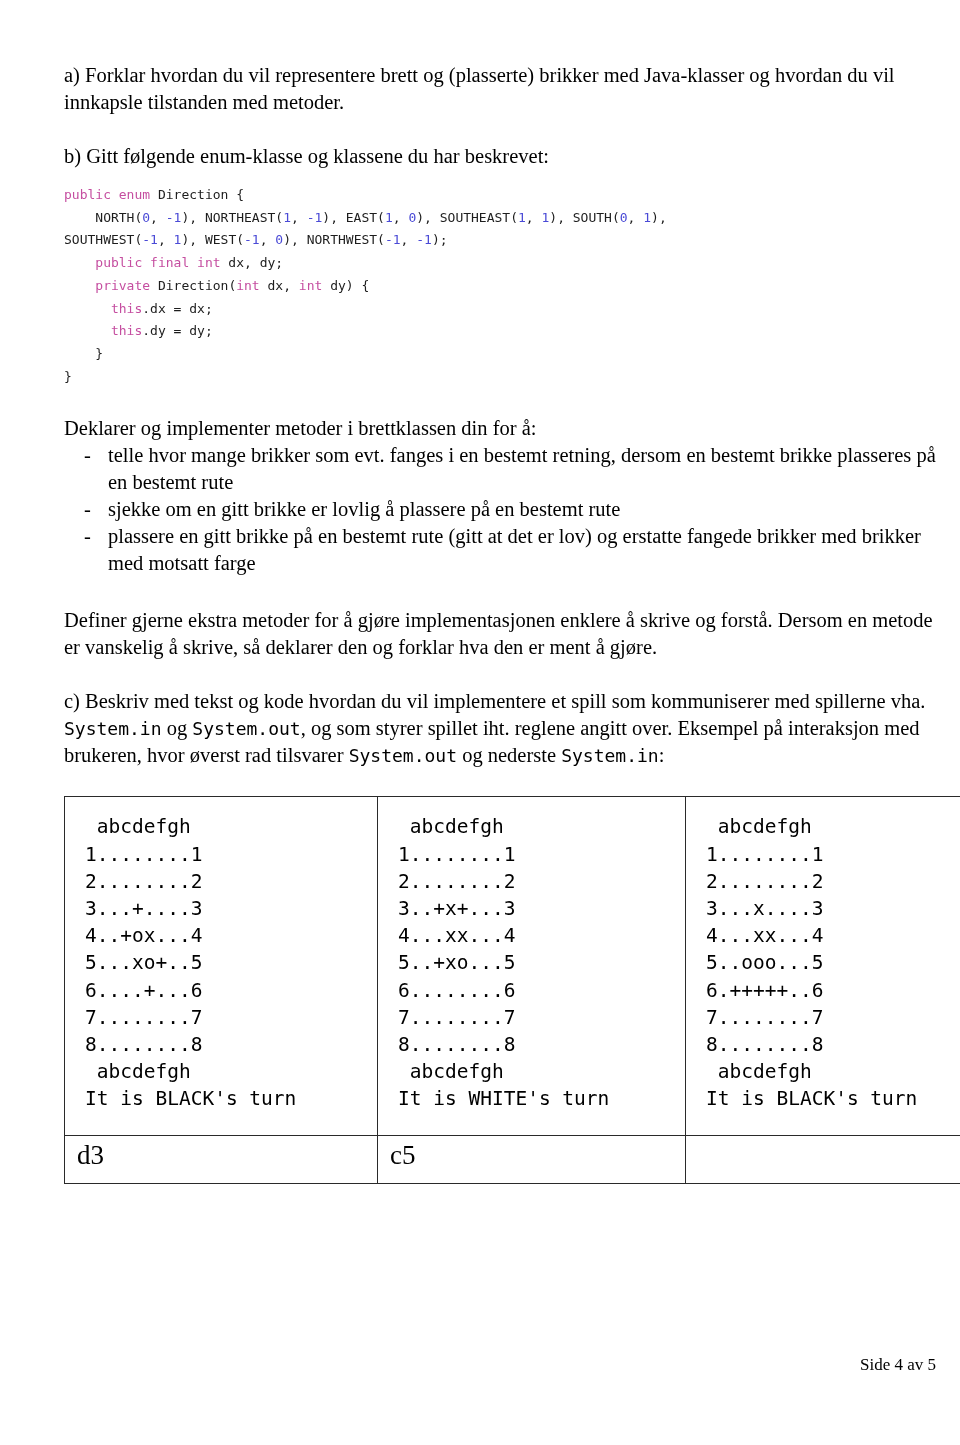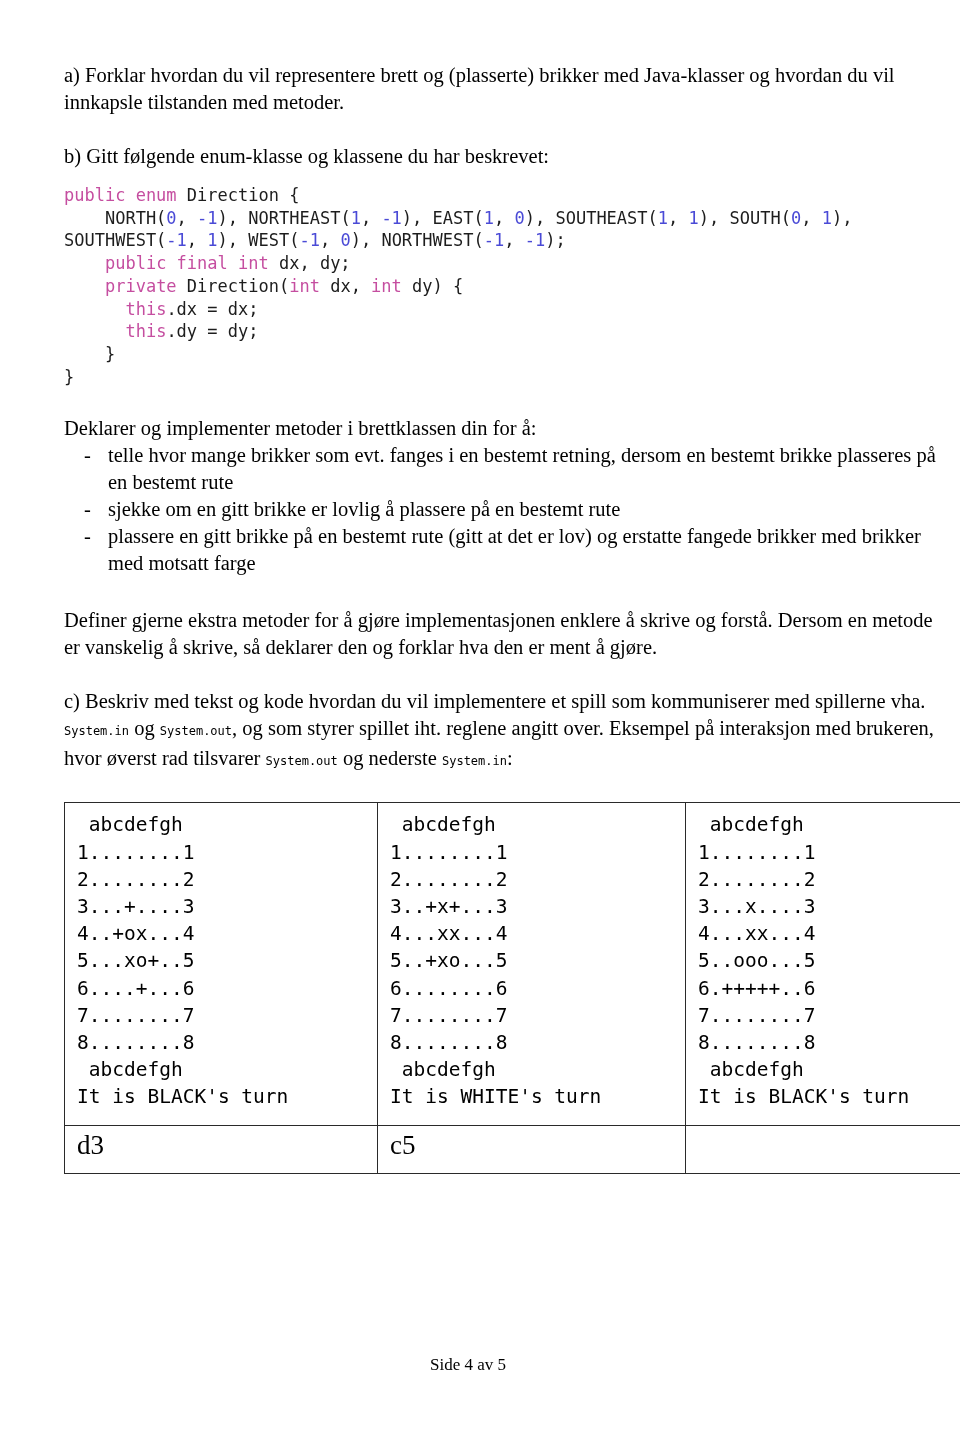--- a/index.html
+++ b/index.html
@@ -33,21 +33,21 @@
     width: 872px;
   }
   .para.italic { font-style: italic; }
   .gap-sm { height: 14px; }
   .gap-md { height: 27px; }
   .gap-lg { height: 30px; }
 
   
   .code {
     font-family: "DejaVu Sans Mono", "Liberation Mono", monospace;
-    font-size: 17px;
+    font-size: 13px;
     line-height: 22.7px;
     white-space: pre;
     color: #1d1d1d;
     margin: 0;
     letter-spacing: 0px;
   }
   .kw   { color: #c54ea0; }
   .num  { color: #4a4ad6; }
   .plain{ color: #1d1d1d; }
 
@@ -67,21 +67,21 @@
     padding-left: 20px;
     box-sizing: border-box;
   }
   .bullet-text {
     flex: 1 1 auto;
   }
 
   
   .mono-inline {
     font-family: "DejaVu Sans Mono", "Liberation Mono", monospace;
-    font-size: 12px;
+    font-size: 18px;
   }
 
   
   table.boards {
     border-collapse: collapse;
     width: 890px;
     margin-left: 0px;
     table-layout: fixed;
   }
   table.boards td {
@@ -94,36 +94,36 @@
   table.boards td.col3 { width: 293px; }
   table.boards tr.moves td {
     padding: 7px 0 10px 12px;
     height: 30px;
   }
   .board-pre {
     font-family: "DejaVu Sans Mono", "Liberation Mono", monospace;
     font-size: 19.5px;
     line-height: 27.2px;
     white-space: pre;
-    margin: 0;
+    margin: 8px;
     color: #000;
   }
   .move-text {
     font-family: "Liberation Serif", "DejaVu Serif", serif;
     font-size: 27px;
     line-height: 24px;
   }
 
   
   .footer {
     position: absolute;
     left: 0;
     top: 1355px;
     width: 960px;
-    text-align: center;
+    text-align: right;
     padding-right: 24px;
     box-sizing: border-box;
     font-family: "Liberation Serif", "DejaVu Serif", serif;
     font-size: 17px;
     color: #000;
   }
 </style>
 </head>
 <body>
 

